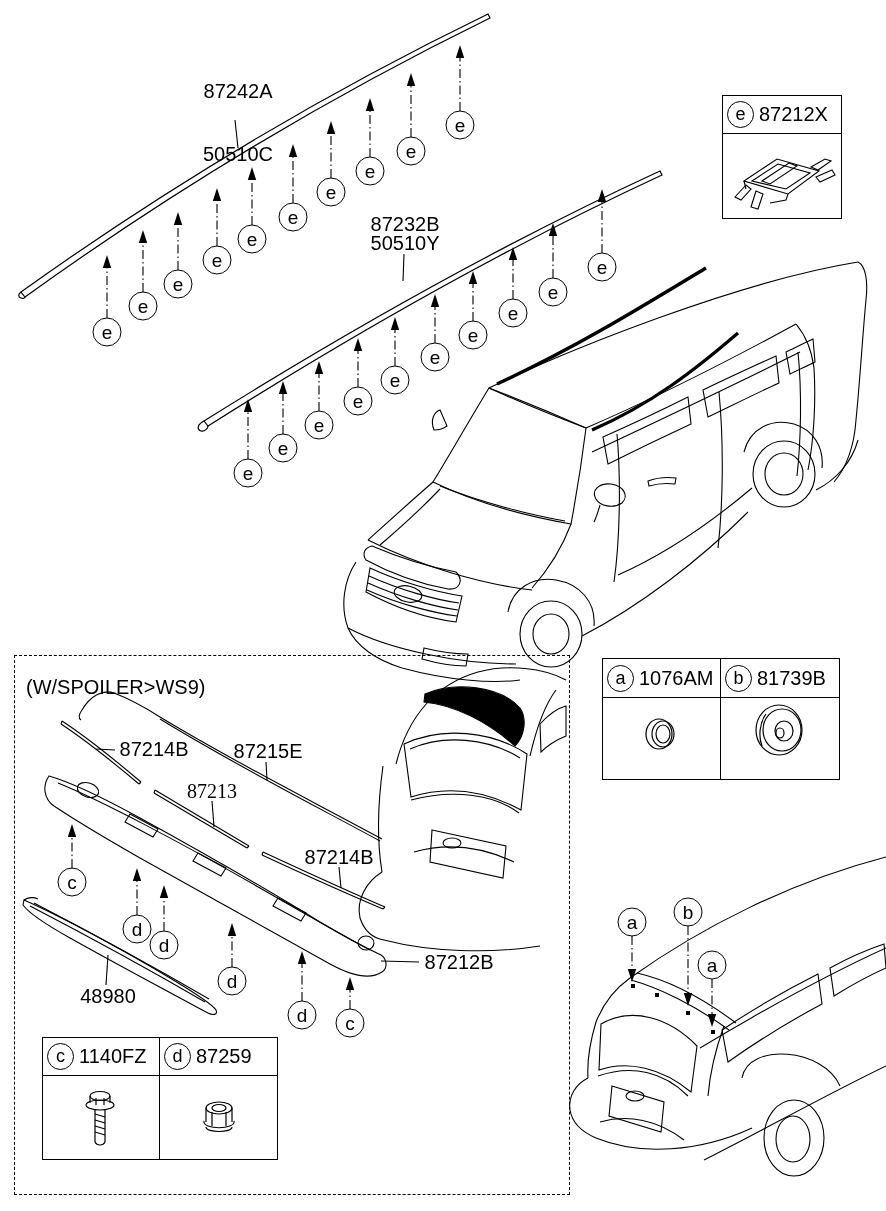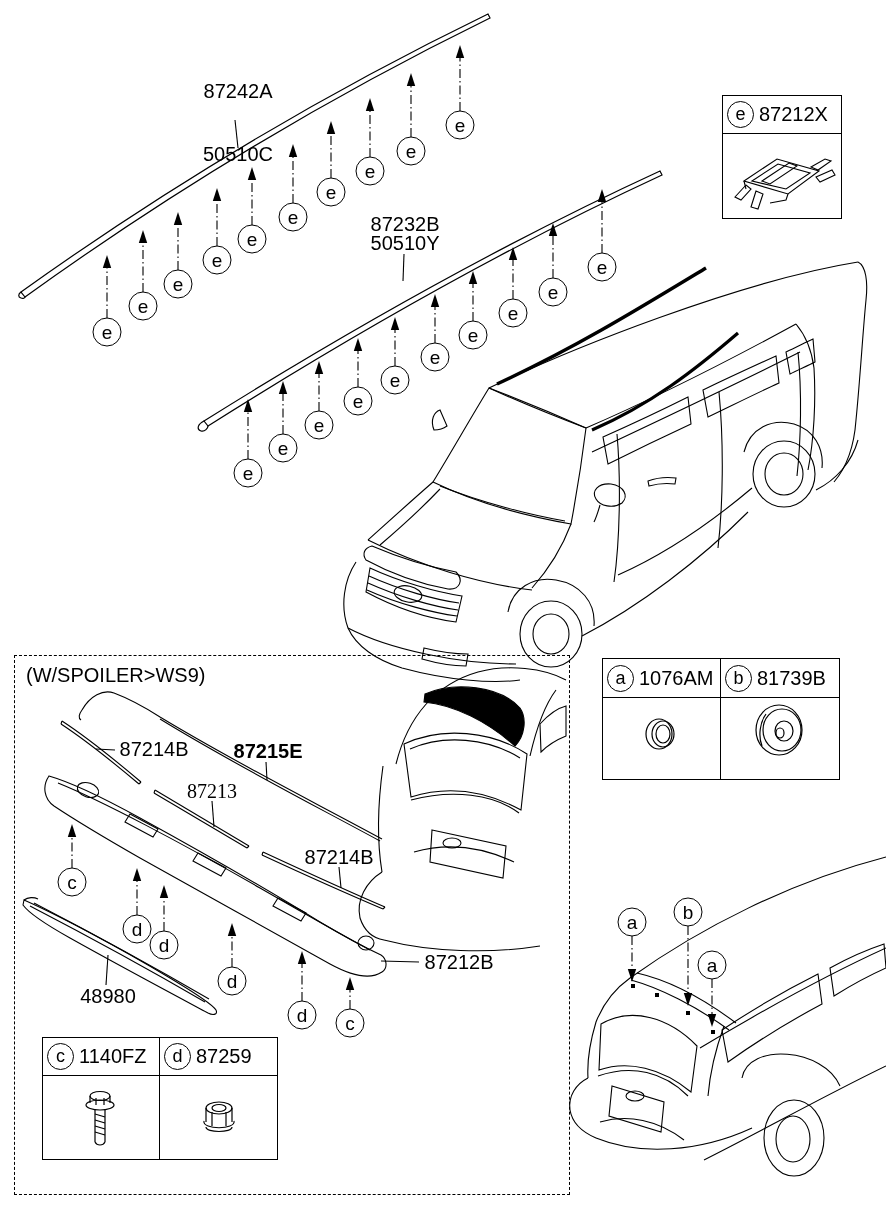--- a/index.html
+++ b/index.html
@@ -7,21 +7,21 @@
          font-family:"Liberation Sans",sans-serif;color:#000;}
   #art{position:absolute;left:0;top:0;z-index:1;}
   .co{position:absolute;z-index:3;width:27px;height:27px;border:1.6px solid #000;border-radius:50%;
       background:#fff;display:flex;align-items:center;justify-content:center;
       font:19px "Liberation Sans",sans-serif;transform:translate(-50%,-50%);}
   .co-h{width:25px;height:25px;border:1.4px solid #000;border-radius:50%;background:#fff;
       display:inline-flex;align-items:center;justify-content:center;flex:0 0 auto;
       font:18px "Liberation Sans",sans-serif;}
   .plabel{position:absolute;z-index:4;font:20px/21px "Liberation Sans",sans-serif;white-space:nowrap;
       transform:translate(-50%,-50%);}
-  .ptitle{position:absolute;z-index:4;font:20px "Liberation Sans",sans-serif;white-space:nowrap;}
+  .ptitle{position:absolute;z-index:4;font:20px "Liberation Sans",sans-serif;white-space:nowrap;margin-top:12px;}
   .legend-box{position:absolute;z-index:2;border:1.5px solid #000;box-sizing:border-box;background:transparent;}
   .lb-grid2{display:grid;grid-template-columns:1fr 1fr;grid-template-rows:39px 1fr;}
   .lb-grid1{display:grid;grid-template-columns:1fr;grid-template-rows:38px 1fr;}
   .lb-head{display:flex;align-items:center;gap:5px;padding:0 4px;border-bottom:1.5px solid #000;
       box-sizing:border-box;}
   .lb-head .txt{font:20px "Liberation Sans",sans-serif;white-space:nowrap;}
   .b-right{border-right:1.5px solid #000;}
   .lb-body{box-sizing:border-box;}
   #spoiler-box{border:1.7px dashed #000;background:transparent;}
 </style>
@@ -310,21 +310,21 @@
     </div>
     <div class="lb-body b-right"></div>
     <div class="lb-body"></div>
   </div>
 
   <div class="plabel" style="left:238px;top:91px;text-align:center;">87242A</div>
   <div class="plabel" style="left:238px;top:110px;margin-top:44px;">50510C</div>
   <div class="plabel" style="left:405px;top:224px;">87232B</div>
   <div class="plabel" style="left:405px;top:243px;">50510Y</div>
   <div class="plabel" style="left:154px;top:749px;">87214B</div>
-  <div class="plabel" style="left:268px;top:751px;font-weight:bold;">87215E</div>
+  <div class="plabel" style="left:268px;top:751px;">87215E</div>
   <div class="plabel" style="left:212px;top:791px;font-family:Liberation Serif, serif;">87213</div>
   <div class="plabel" style="left:339px;top:857px;">87214B</div>
   <div class="plabel" style="left:108px;top:996px;">48980</div>
   <div class="plabel" style="left:459px;top:962px;">87212B</div>
 
   <div class="co" style="left:107px;top:332px;">e</div>
   <div class="co" style="left:143px;top:306px;">e</div>
   <div class="co" style="left:178px;top:284px;">e</div>
   <div class="co" style="left:217px;top:260px;">e</div>
   <div class="co" style="left:252px;top:239px;">e</div>

